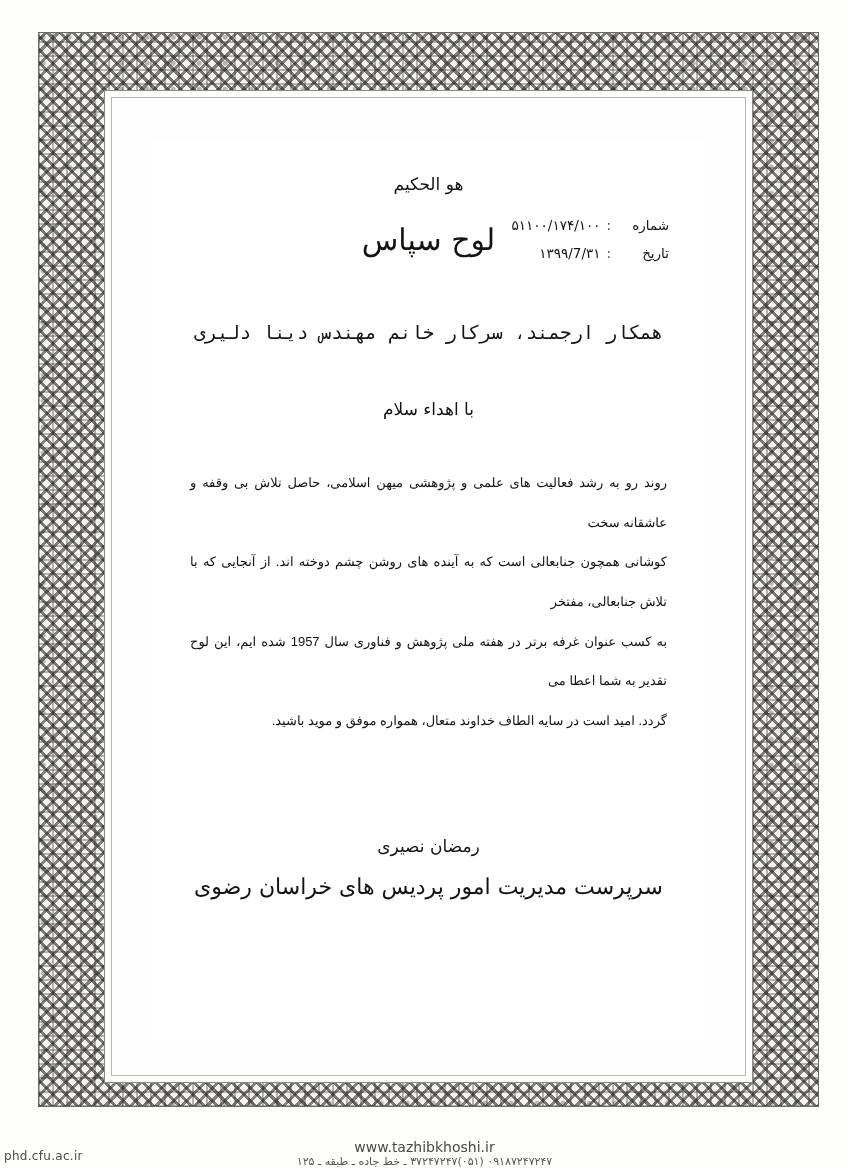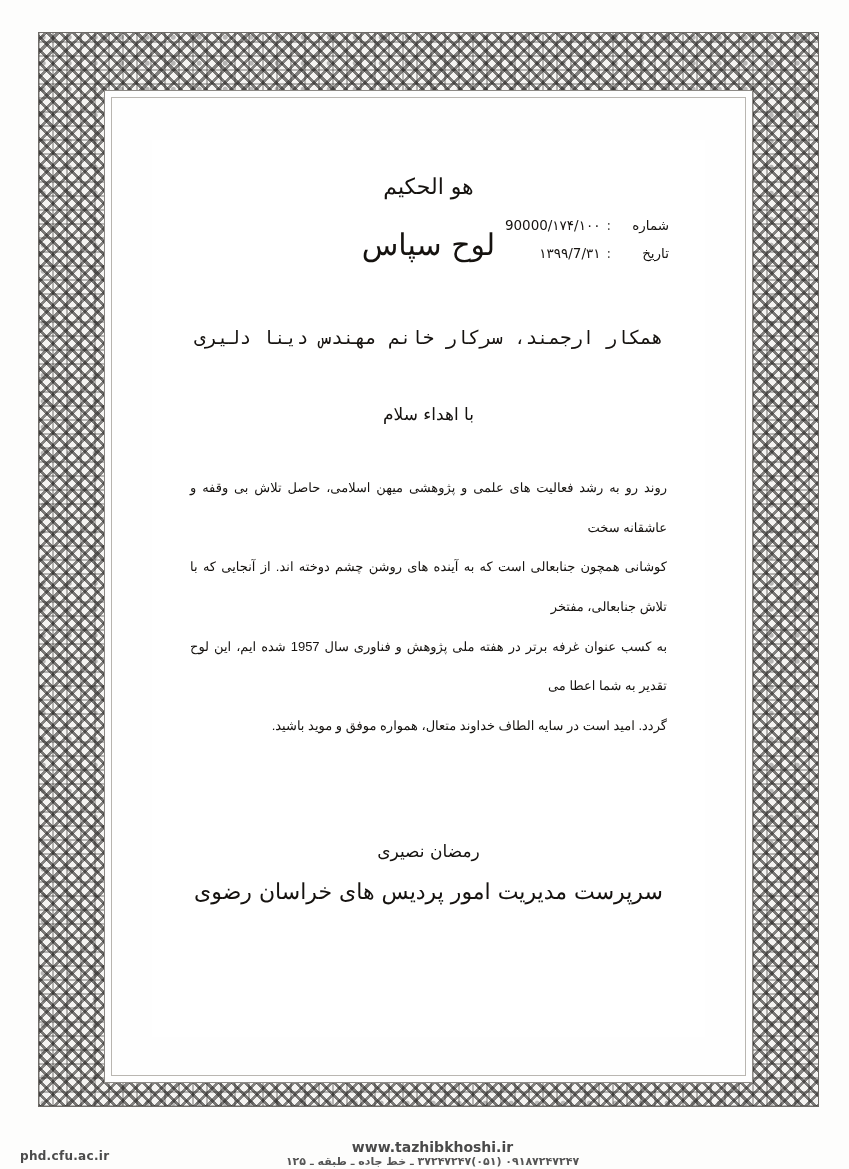--- a/index.html
+++ b/index.html
@@ -47,21 +47,21 @@
     position:absolute;
     left:152px; top:140px; right:144px; bottom:132px;
     background:#ffffff;
     padding:26px 34px 20px 34px;
     box-sizing:border-box;
   }
 
   
   .bismillah{
     text-align:center;
-    font-size:22px;
+    font-size:17px;
     letter-spacing:1px;
     margin:8px 0 2px 0;
     font-family:"DejaVu Serif", serif;
   }
 
   .meta{
     position:absolute;
     top:72px; right:36px;
     font-size:13.5px;
     line-height:2.05;
@@ -109,26 +109,25 @@
     margin-top:96px;
     text-align:center;
     font-family:"DejaVu Serif", serif;
   }
   .signer-name{font-size:17px;}
   .signer-role{font-size:22px;margin-top:18px;}
 
   
   .footer{
     position:absolute;
-    left:16px;right:0;bottom:0;
+    left:0;right:0;bottom:0;
     height:36px;
     font-size:10.5px;
     color:#3a3a3a;
     direction:ltr;
-    font-weight:bold;
   }
   .wm-left{
     position:absolute;left:4px;bottom:6px;
     font-size:12px;color:#4b4b4b;
     font-family:"DejaVu Sans", sans-serif;
     letter-spacing:.3px;
   }
   .wm-center{
     position:absolute;left:0;right:0;bottom:14px;
     text-align:center;
@@ -153,21 +152,21 @@
   <div class="mat"></div>
 
   <div class="sheet">
 
     <div class="bismillah">هو الحکیم</div>
 
     <div class="meta">
       <div class="row">
         <span class="lbl">شماره</span>
         <span class="sep">:</span>
-        <span>90000/۱۷۴/۱۰۰</span>
+        <span>۵۱۱۰۰/۱۷۴/۱۰۰</span>
       </div>
       <div class="row">
         <span class="lbl">تاریخ</span>
         <span class="sep">:</span>
         <span>۱۳۹۹/7/۳۱</span>
       </div>
     </div>
 
     <div class="title">لوح سپاس</div>
 

